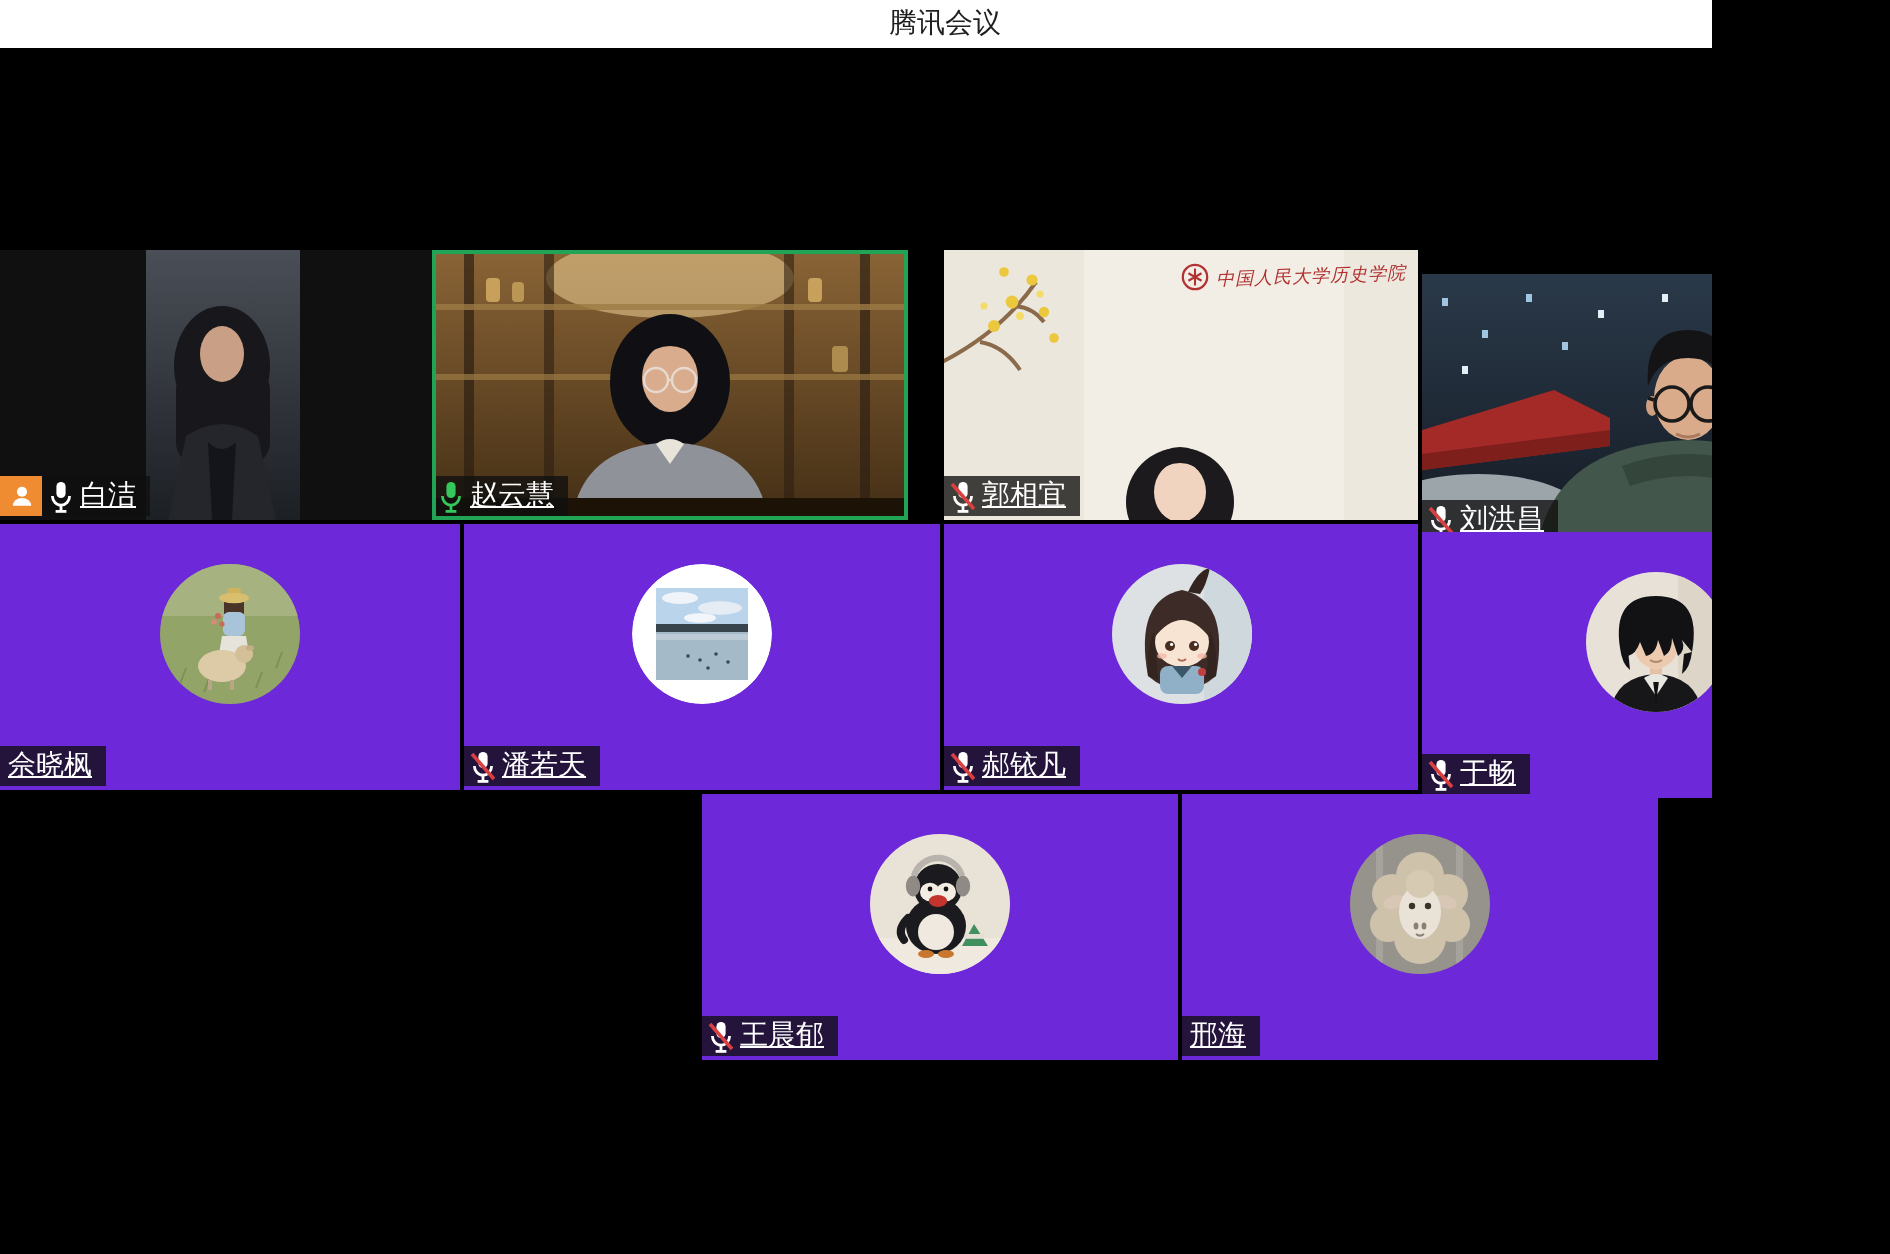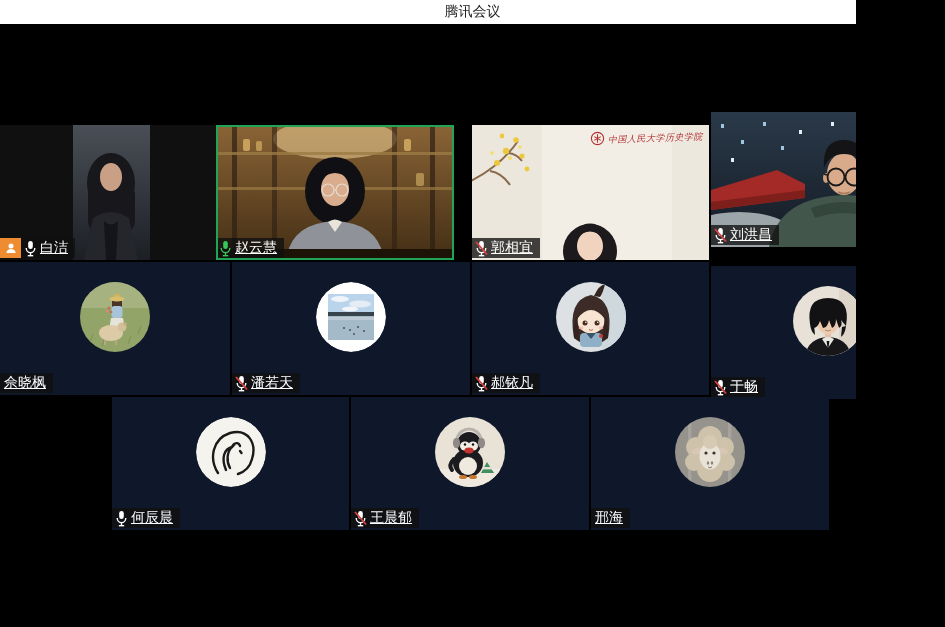--- a/index.html
+++ b/index.html
@@ -5,21 +5,21 @@
   * { margin:0; padding:0; box-sizing:border-box; }
   html,body { background:#000; }
   body { font-family:"Liberation Sans","DejaVu Sans",sans-serif; }
   #stage { position:relative; width:856px; height:627px; background:#000; overflow:hidden; }
 
   .titlebar { position:absolute; top:0; left:0; width:945px; height:24px; background:#ffffff;
     display:flex; align-items:center; justify-content:center; }
   .titlebar span { font-size:14px; color:#1f1f1f; }
 
   .tile { position:absolute; background:#28292b; overflow:hidden; }
-  .tile.video-off { background:#0f172a;text-align:right; }
+  .tile.video-off { background:#6d28d9;text-align:right; }
   .tile.video-on { background:#101010; }
   .videofill { position:absolute; inset:0; width:100%; height:100%; display:block; }
 
   .active-border { position:absolute; inset:0; border:2px solid #21a456; pointer-events:none; }
 
   .avatar { position:absolute; top:20px; left:50%; transform:translateX(-50%);
     width:70px; height:70px; border-radius:50%; overflow:hidden; }
   .avatar svg { display:block; width:70px; height:70px; }
 
   .label { position:absolute; left:0; bottom:2px; height:20px; display:flex; align-items:center;
@@ -164,21 +164,21 @@
           <path d="M2.2 8 a4.3 4.6 0 0 0 8.6 0" fill="none" stroke="#fff" stroke-width="1.4"></path>
           <line x1="6.5" y1="13" x2="6.5" y2="15" stroke="#fff" stroke-width="1.4"></line>
           <line x1="3.8" y1="15.7" x2="9.2" y2="15.7" stroke="#fff" stroke-width="1.4"></line>
           <line x1="1" y1="2" x2="12" y2="14.5" stroke="#d94040" stroke-width="1.8"></line>
         </svg>
       </span>
       <span>郭相宜</span>
     </div>
   </div>
 
-  <div class="tile video-on" style="left:711px;top:112px;width:234px;height:135px">
+  <div class="tile video-on" style="left:711px;top:137px;width:234px;height:135px">
     <svg class="videofill" viewBox="0 0 234 135" preserveAspectRatio="none">
       <defs>
           <linearGradient id="v4g" x1="0" y1="0" x2="0" y2="1">
         <stop offset="0" stop-color="#2a3949"></stop>
             <stop offset="1" stop-color="#141b24"></stop>
           </linearGradient>
         </defs>
       <rect width="234" height="135" fill="url(#v4g)"></rect>
       <rect x="150" y="0" width="84" height="135" fill="#20303e" opacity="0.6"></rect>
       <g fill="#9fc6de">
@@ -364,44 +364,20 @@
           <path d="M2.2 8 a4.3 4.6 0 0 0 8.6 0" fill="none" stroke="#fff" stroke-width="1.4"></path>
           <line x1="6.5" y1="13" x2="6.5" y2="15" stroke="#fff" stroke-width="1.4"></line>
           <line x1="3.8" y1="15.7" x2="9.2" y2="15.7" stroke="#fff" stroke-width="1.4"></line>
           <line x1="1" y1="2" x2="12" y2="14.5" stroke="#d94040" stroke-width="1.8"></line>
         </svg>
       </span>
       <span>于畅</span>
     </div>
   </div>
 
-  <div class="tile video-off" style="left:112px;top:397px;width:237px;height:133px">
-    <div class="avatar">
-      <svg viewBox="0 0 70 70">
-        <circle cx="35" cy="35" r="35" fill="#f4f3ee"></circle>
-        <g stroke="#1a1a1a" stroke-width="2.4" fill="none" stroke-linecap="round">
-          <path d="M22 56 C13 42 16 22 34 16 C52 11 61 26 56 42 C54 50 48 55 42 57"></path>
-          <path d="M30 53 C25 41 28 32 36 30 C31 35 30 44 34 51"></path>
-          <path d="M36 30 C38 25 43 25 44 29"></path>
-          <path d="M44 34 l1.5 2"></path>
-        </g>
-      </svg>
-    </div>
-    <div class="label">
-      <span class="mic">
-        <svg width="13" height="17" viewBox="0 0 13 17">
-          <rect x="4.2" y="1" width="4.6" height="8" rx="2.3" fill="#fff"></rect>
-          <path d="M2.2 8 a4.3 4.6 0 0 0 8.6 0" fill="none" stroke="#fff" stroke-width="1.4"></path>
-          <line x1="6.5" y1="13" x2="6.5" y2="15" stroke="#fff" stroke-width="1.4"></line>
-          <line x1="3.8" y1="15.7" x2="9.2" y2="15.7" stroke="#fff" stroke-width="1.4"></line>
-        </svg>
-      </span>
-      <span>何辰晨</span>
-    </div>
-  </div>
 
   <div class="tile video-off" style="left:351px;top:397px;width:238px;height:133px">
     <div class="avatar">
       <svg viewBox="0 0 70 70">
         <rect width="70" height="70" fill="#e9e3d7"></rect>
         <rect y="52" width="70" height="18" fill="#efe9df"></rect>
         <path d="M46 56 l6 -11 l7 11 z" fill="#3f8f5f"></path>
         <rect x="47" y="50" width="10" height="2.4" fill="#e6e0d4"></rect>
         <ellipse cx="33" cy="46" rx="15" ry="14" fill="#1b1b1f"></ellipse>
         <ellipse cx="33" cy="49" rx="9" ry="9" fill="#efe9df"></ellipse>

